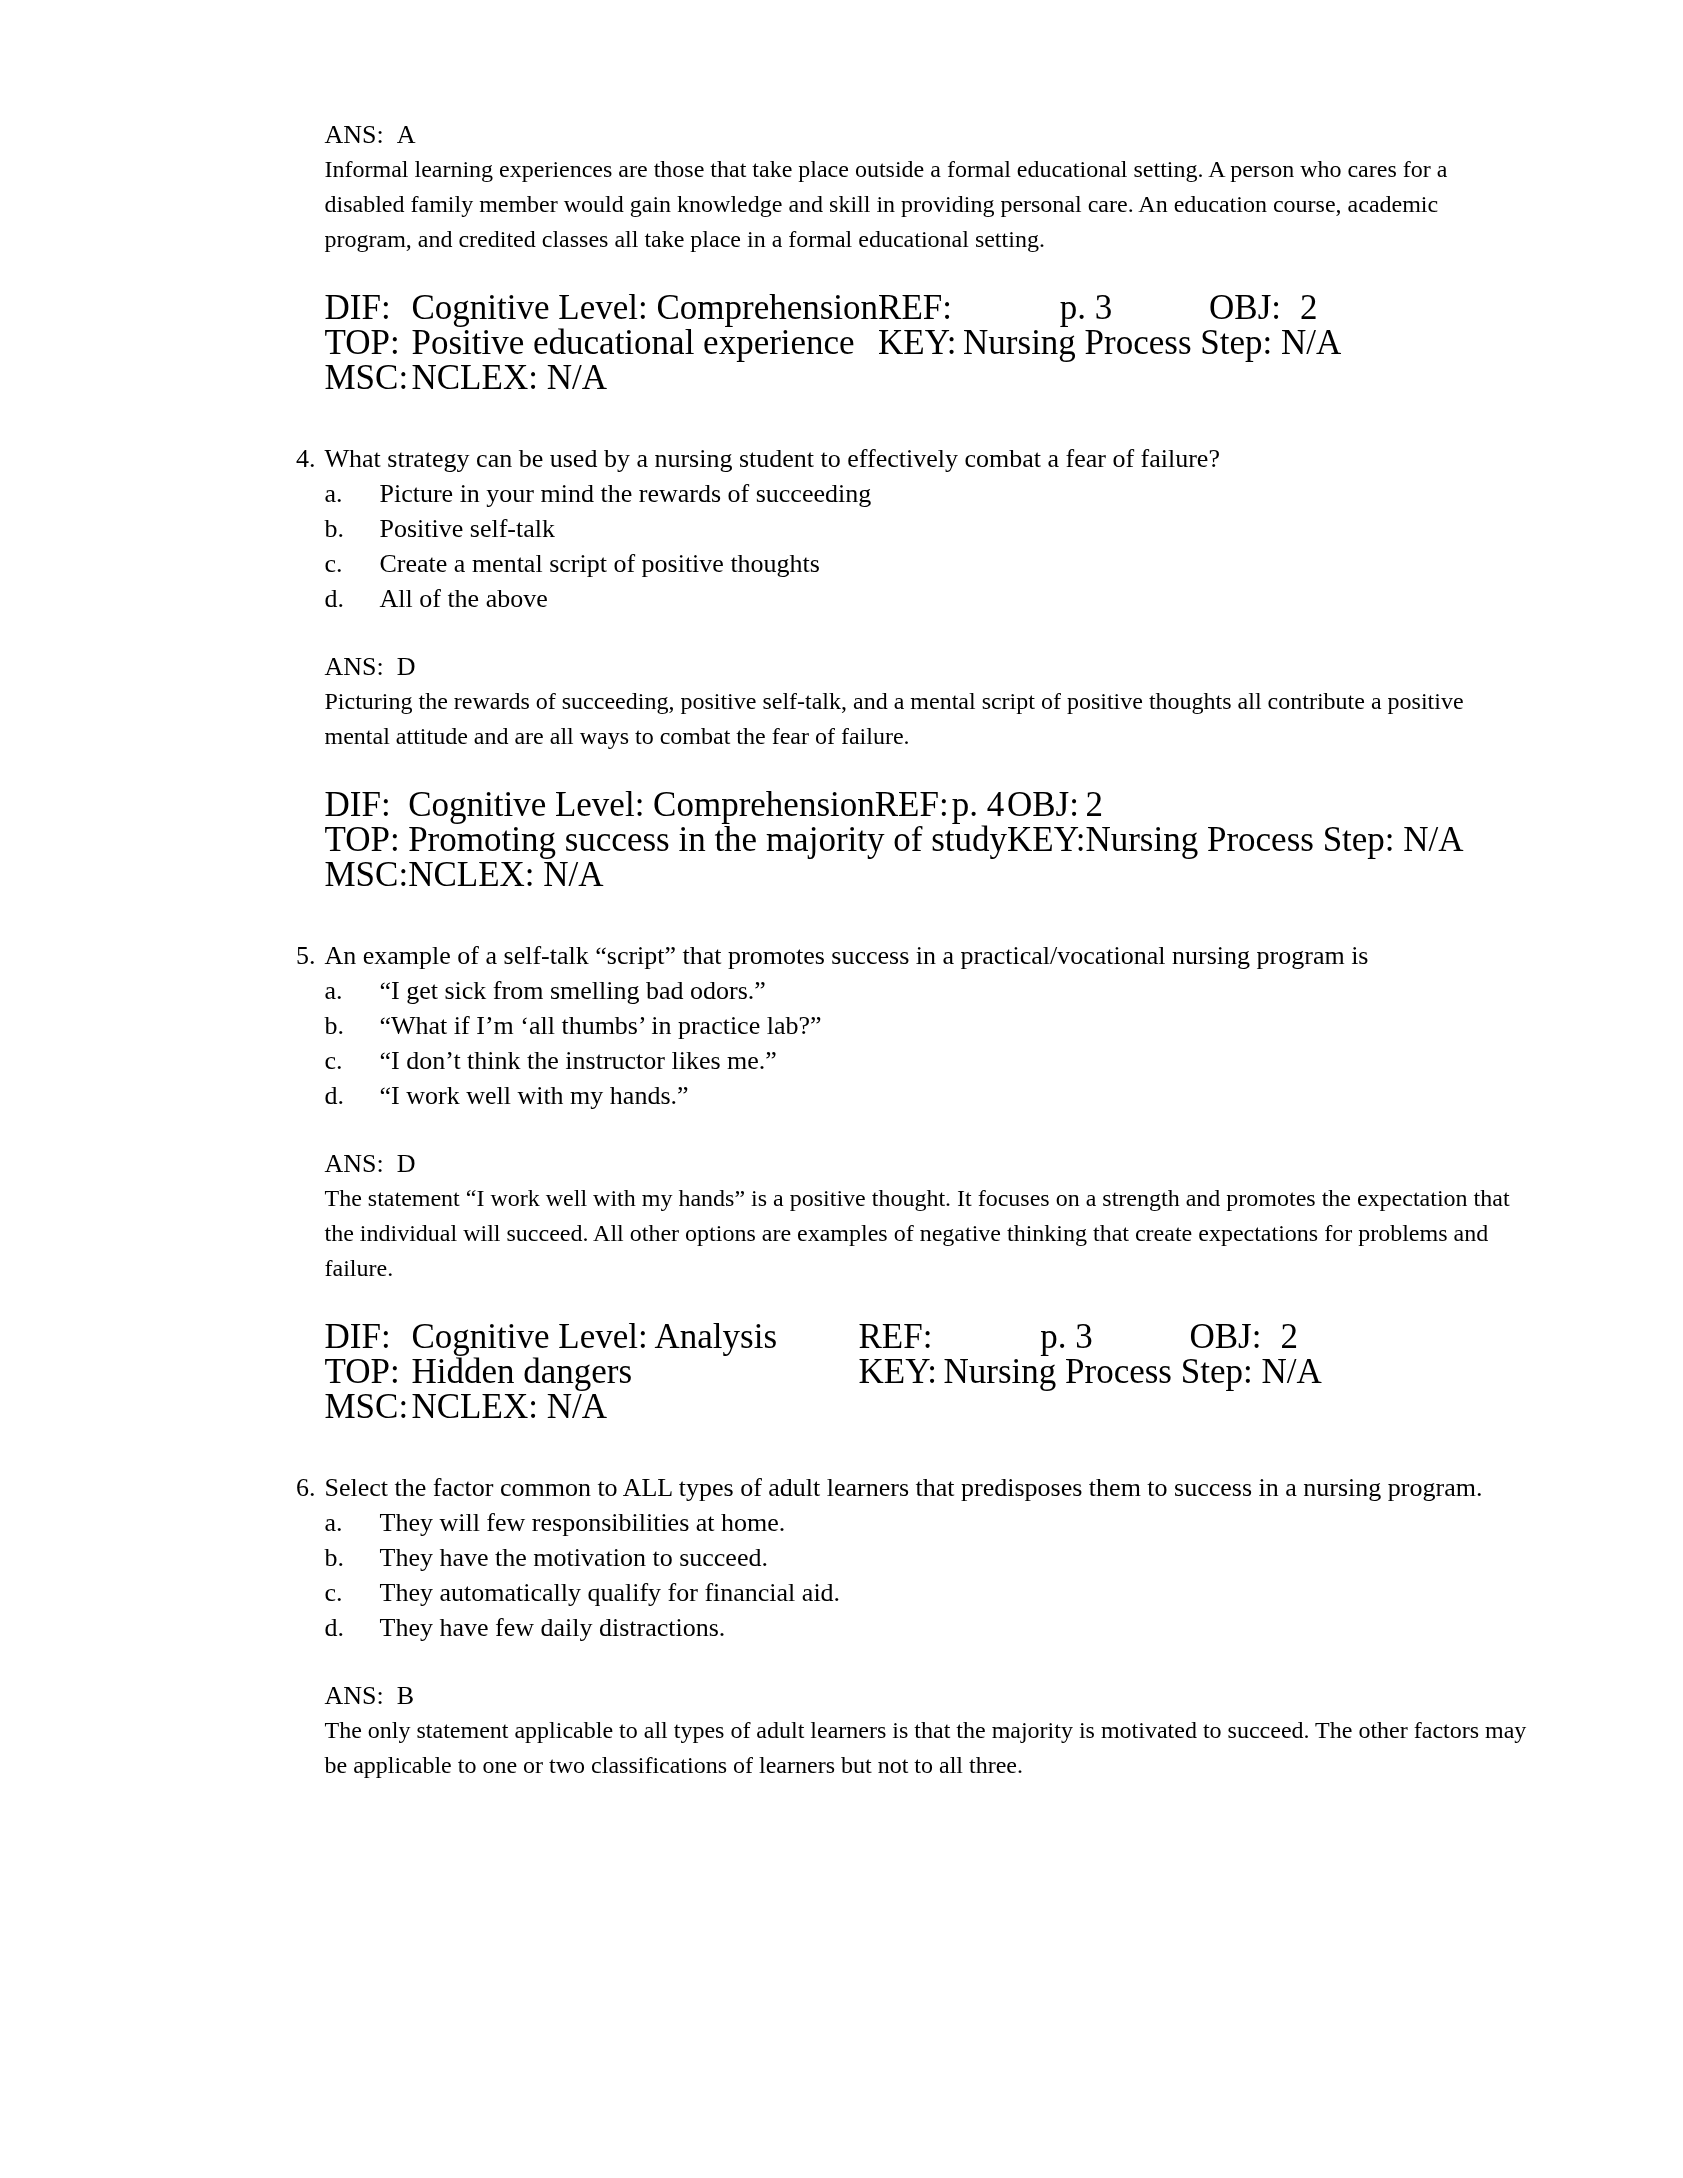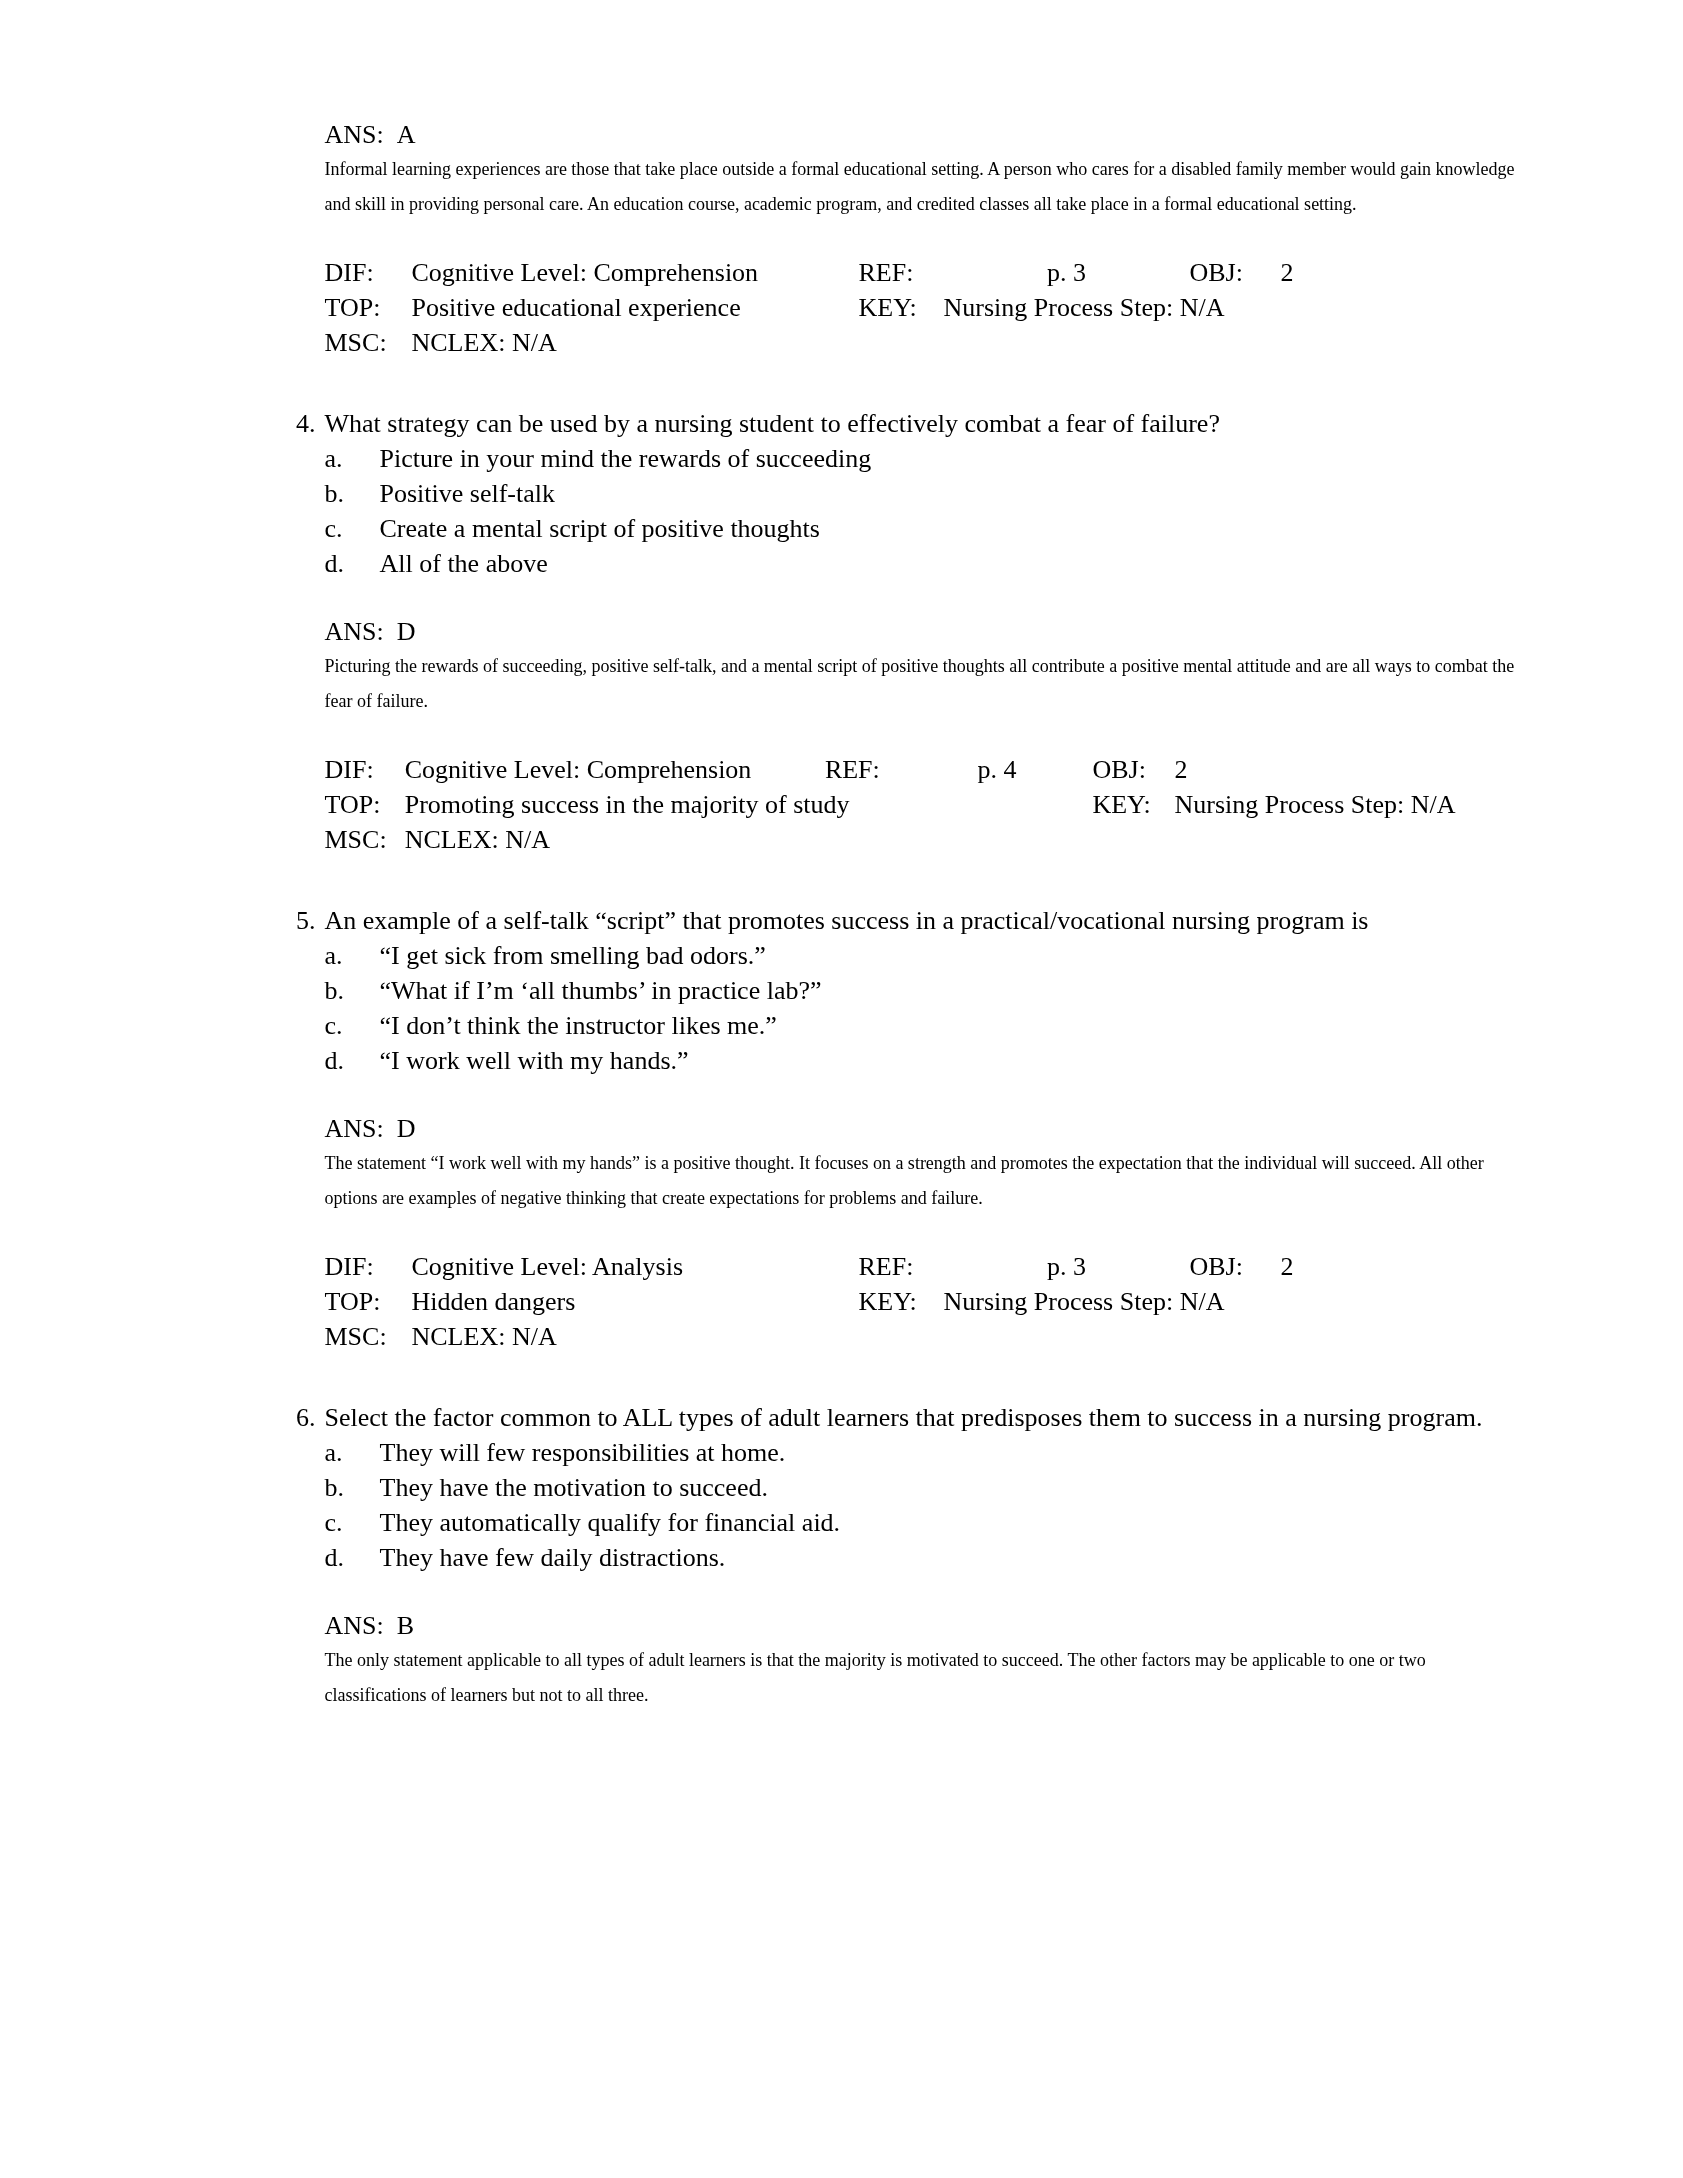--- a/index.html
+++ b/index.html
@@ -26,21 +26,21 @@
 
   .content {
     width: 1228px;
     margin: 0 auto;
     padding-left: 42px;
     box-sizing: border-box;
   }
 
   
   .para {
-    font-size: 18px;
+    font-size: 24px;
     line-height: 35px;
     text-align: left;
     margin: 0;
     width: 1232px;
   }
 
   .ans-line {
     font-size: 26px;
     line-height: 35px;
     margin: 0;
@@ -56,21 +56,21 @@
 
   
   .ansblock {
     margin-left: 55px;
   }
   .ansblock .para { width: 1202px; }
 
   
   .meta {
     margin-left: 55px;
-    font-size: 26px;
+    font-size: 35px;
     line-height: 35px;
     border-collapse: collapse;
     table-layout: fixed;
   }
   .meta td {
     padding: 0;
     vertical-align: top;
     white-space: nowrap;
   }
   .meta .lbl {

